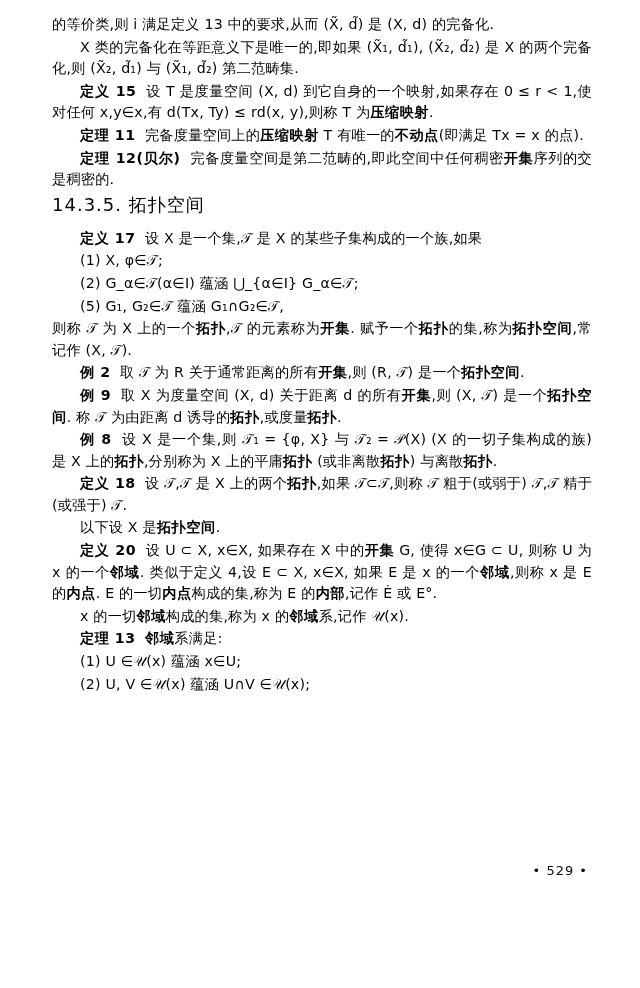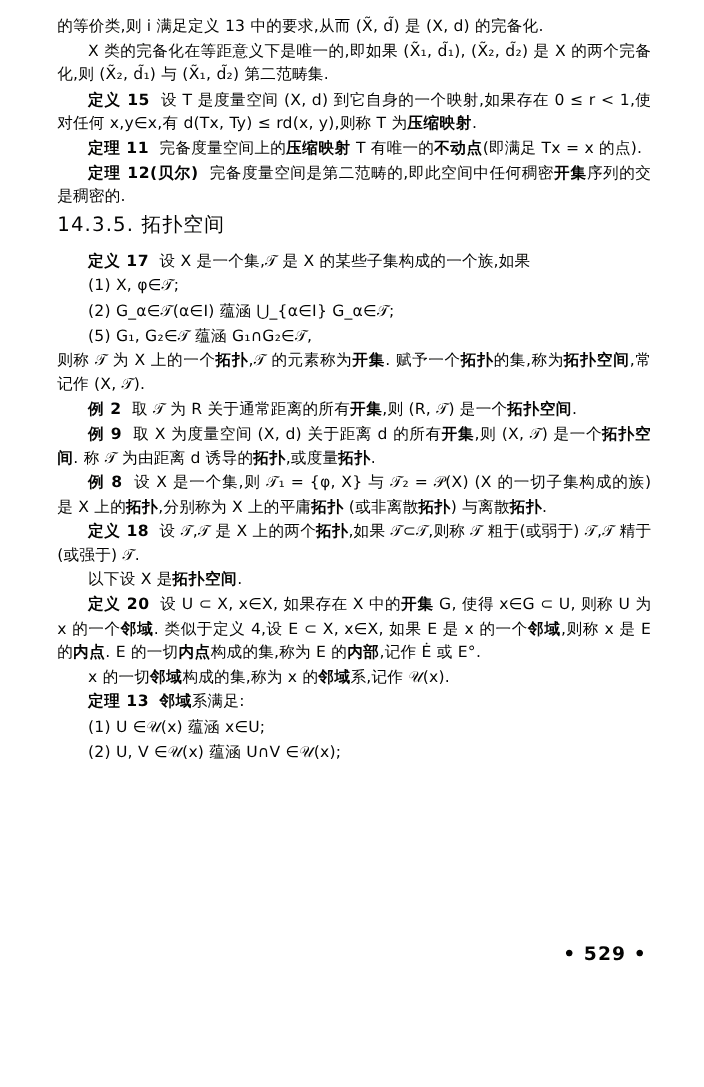--- a/index.html
+++ b/index.html
@@ -54,23 +54,23 @@
   .sec-head .sec-title {
     letter-spacing: 1px;
   }
   .blk {
     margin-bottom: 1px;
   }
   .footer {
     position: absolute;
     right: 52px;
     bottom: 18px;
-    font-size: 17px;
+    font-size: 13px;
     letter-spacing: 1px;
-    font-weight: bold;
+    font-weight: normal;
   }
   .noindent { text-indent: 0; }
 </style>
 </head>
 <body>
 
 <div class="page">
   <div class="content">
 
     <p class="blk noindent">的等价类,则 i 满足定义 13 中的要求,从而 (X̃, d̃) 是 (X, d) 的完备化.</p>

